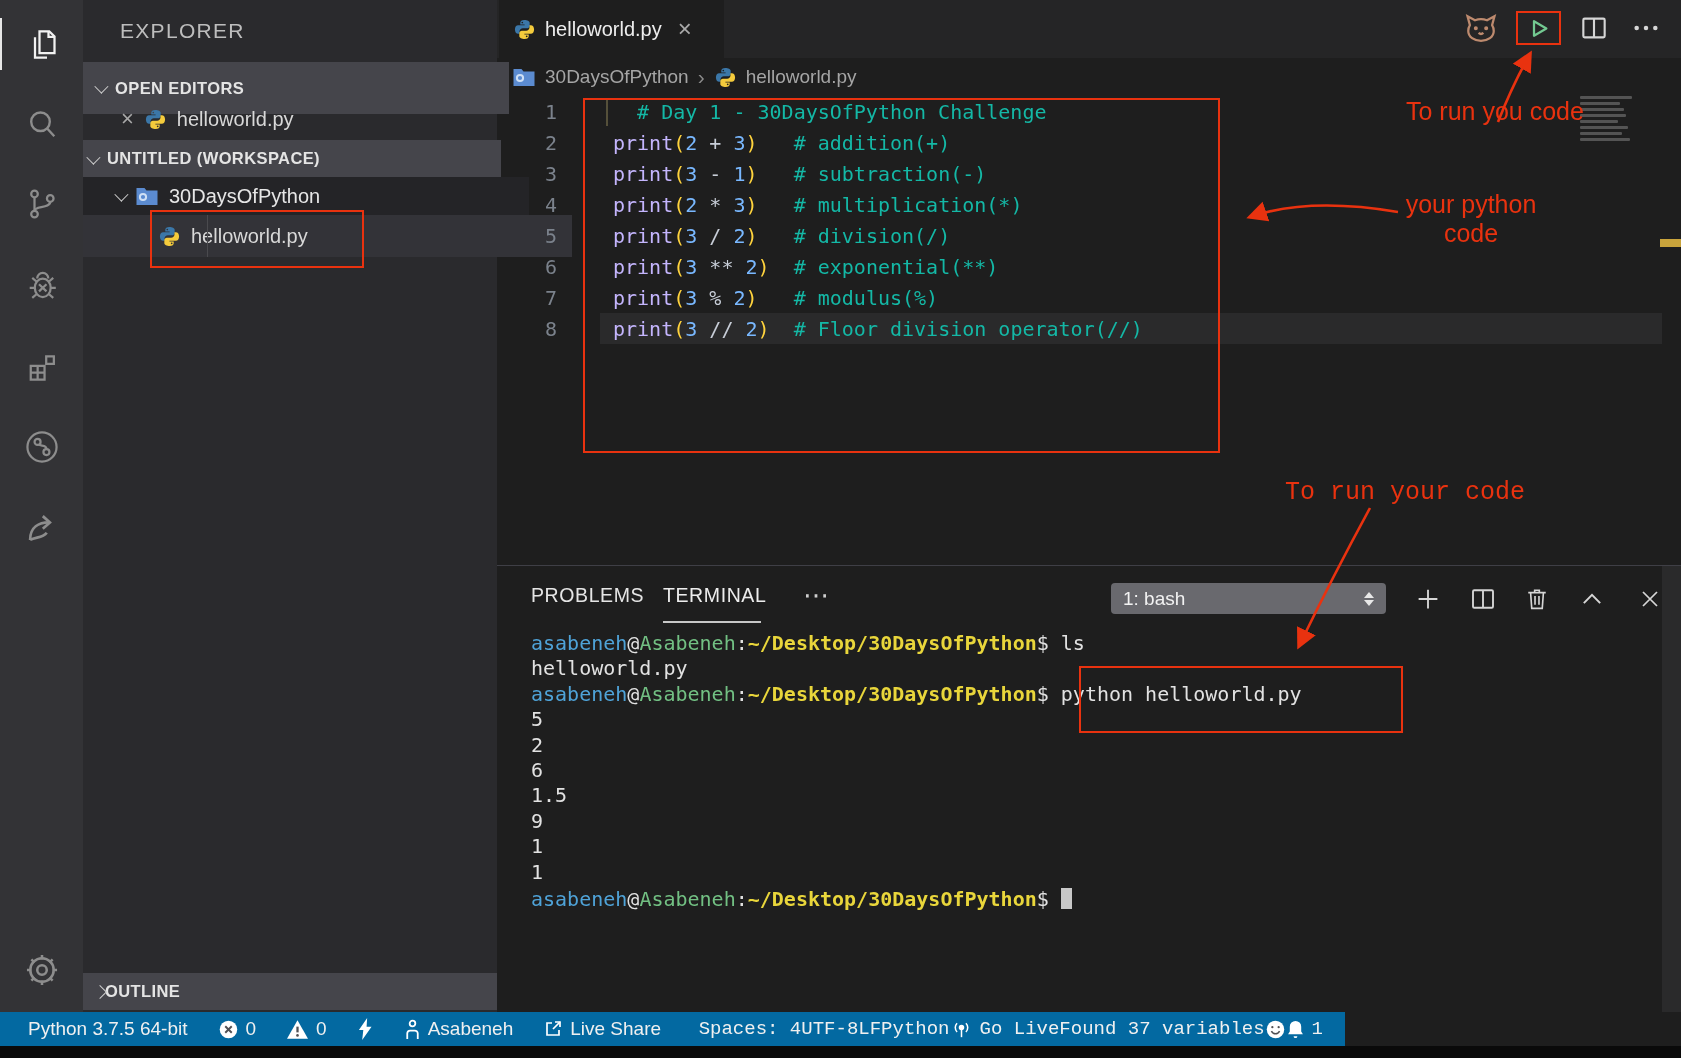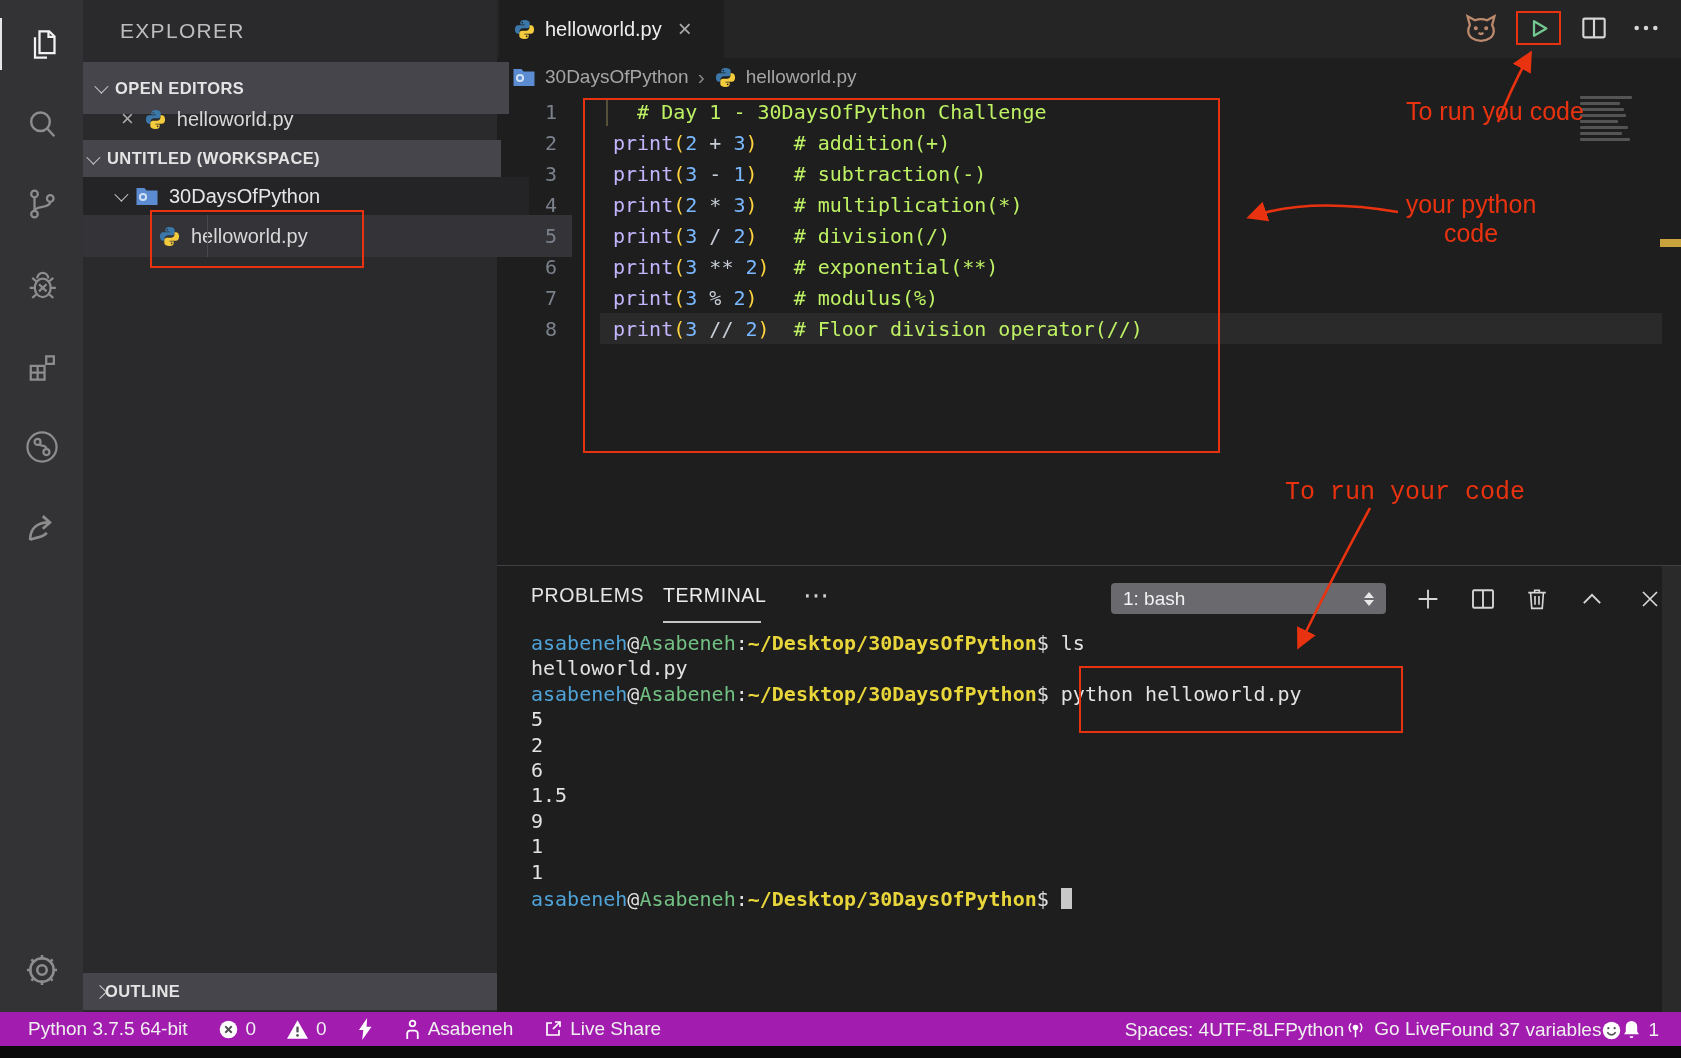--- a/index.html
+++ b/index.html
@@ -32,21 +32,21 @@
   .ed-action{position:absolute;top:8px;height:40px;display:flex;align-items:center;justify-content:center;cursor:pointer;}
   .runbox{position:absolute;left:1516px;top:11px;width:45px;height:34px;border:2px solid var(--ann);
           display:flex;align-items:center;justify-content:center;box-sizing:border-box;cursor:pointer;}
   .breadcrumb{left:497px;top:58px;width:1184px;height:38px;display:flex;align-items:center;padding-left:15px;
               box-sizing:border-box;color:#a5a5a5;font-size:19px;gap:9px;}
   .bc-sep{color:#8b8b8b;font-size:21px;}
   .gutter{left:497px;top:97px;width:60px;text-align:right;font:20px/31px "DejaVu Sans Mono",monospace;color:#7b828c;}
   .codearea{left:613px;top:97px;font:20px/31px "DejaVu Sans Mono",monospace;white-space:pre;color:#c8ced8;}
   .cur-line{left:600px;top:313px;width:1062px;height:31px;background:#2a2a2b;}
   .tok-fn{color:#c4b5fd;} .tok-paren{color:#ffd33d;} .tok-num{color:#79b8ff;}
-  .tok-op{color:#c8ced8;} .tok-comment{color:#bef264;} .tok-plain{color:#c8ced8;}
+  .tok-op{color:#c8ced8;} .tok-comment{color:#14b8a6;} .tok-plain{color:#c8ced8;}
   .guide1{left:606px;top:100px;width:2px;height:26px;background:#55503a;}
   .minimap{left:1580px;top:96px;width:66px;}
   .minimap div{height:3px;background:#8a8a8a;opacity:.5;margin-bottom:3px;border-radius:1px;}
   .ovr-mark{left:1660px;top:239px;width:21px;height:8px;background:#c9a43c;}
   
   .panel{left:497px;top:565px;width:1184px;height:447px;background:#1e1e1e;border-top:1px solid #3f3f46;box-sizing:border-box;}
   .p-tab{position:absolute;top:18px;font-size:19.5px;letter-spacing:.6px;color:#e5e5e5;cursor:pointer;}
   .p-tab.active{color:#ededed;}
   .p-underline{position:absolute;left:166px;top:55px;width:98px;height:2px;background:#c7c7c7;}
   .p-more{position:absolute;left:306px;top:14px;color:#cfcfcf;font-size:26px;cursor:pointer;}
@@ -55,24 +55,24 @@
   .shellsel .arrows{margin-left:auto;display:flex;flex-direction:column;gap:2px;}
   .tri{width:0;height:0;border-left:5px solid transparent;border-right:5px solid transparent;}
   .tri.up{border-bottom:6px solid #e8e8e8;} .tri.dn{border-top:6px solid #e8e8e8;}
   .p-ico{position:absolute;top:16px;width:34px;height:34px;display:flex;align-items:center;justify-content:center;cursor:pointer;}
   .term{position:absolute;left:34px;top:65px;font:20px/25.4px "DejaVu Sans Mono",monospace;color:#e2e2e2;white-space:pre;cursor:text;}
   .t-user{color:var(--t-user);} .t-host{color:var(--t-host);}
   .t-path{color:var(--t-path);font-weight:bold;} .t-plain{color:#e2e2e2;}
   .cursor{display:inline-block;width:11px;height:21px;background:#c8c8c8;transform:translateY(3px);}
   .scrolltrack{left:1662px;top:566px;width:19px;height:446px;background:#2a2a2b;}
   
-  .statusbar{left:0;top:1012px;width:1681px;height:34px;background:#a21caf;color:#f0f0f0;font-size:19px;
+  .statusbar{left:0;top:1012px;width:1345px;height:34px;background:#0369a1;color:#f0f0f0;font-size:19px;
              display:flex;align-items:center;}
   .sb-left{display:flex;align-items:center;gap:30px;margin-left:28px;}
-  .sb-right{display:flex;align-items:flex-end;margin-left:auto;margin-right:22px;}
+  .sb-right{display:flex;align-items:center;margin-left:auto;margin-right:22px;font-family:Liberation Mono, monospace;}
   .st-item{display:flex;align-items:center;gap:7px;white-space:nowrap;cursor:pointer;}
   .blackstrip{left:0;top:1046px;width:1681px;height:12px;background:#0a0a0a;}
   
   .annbox{position:absolute;border:2px solid var(--ann);box-sizing:border-box;pointer-events:none;}
   .anntext{position:absolute;color:var(--ann);font-size:25px;pointer-events:none;white-space:nowrap;}
   .ann-svg{position:absolute;left:0;top:0;pointer-events:none;}
   svg{display:block;}
 </style>
 </head>
 <body>

